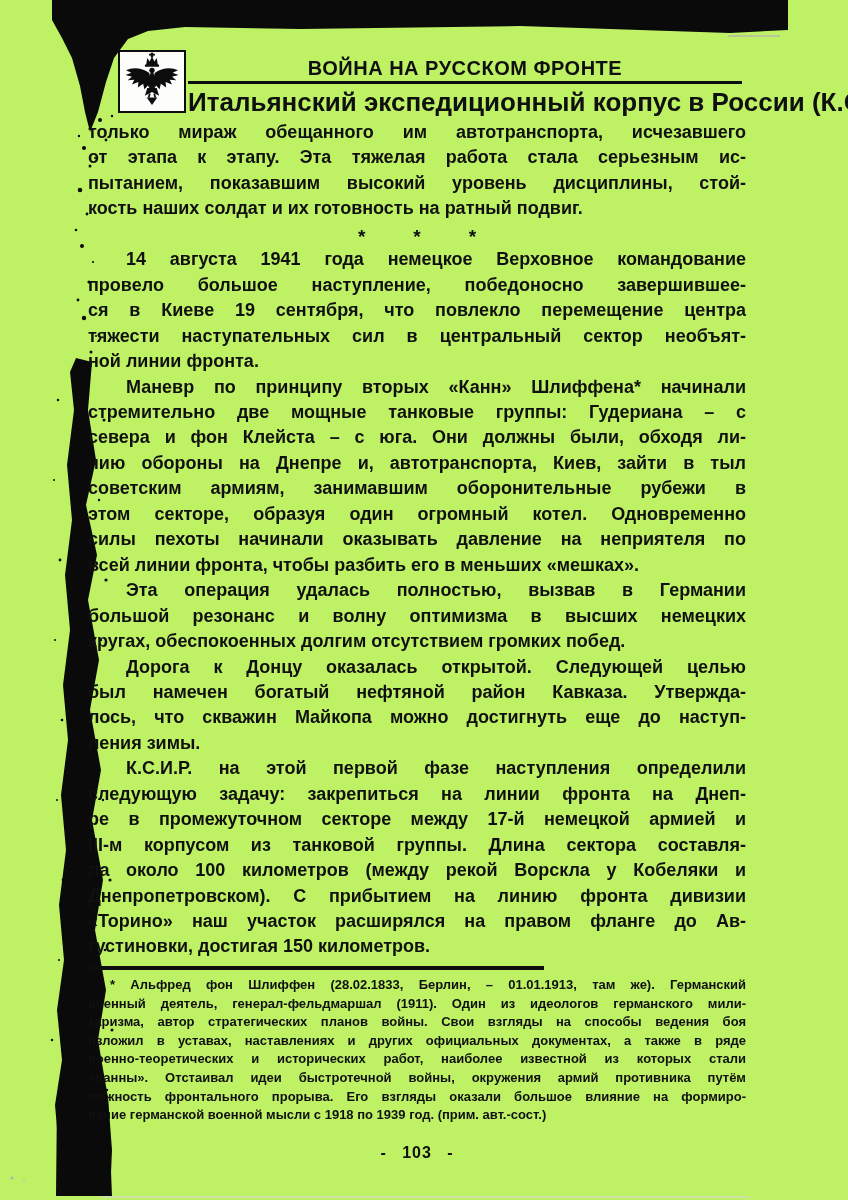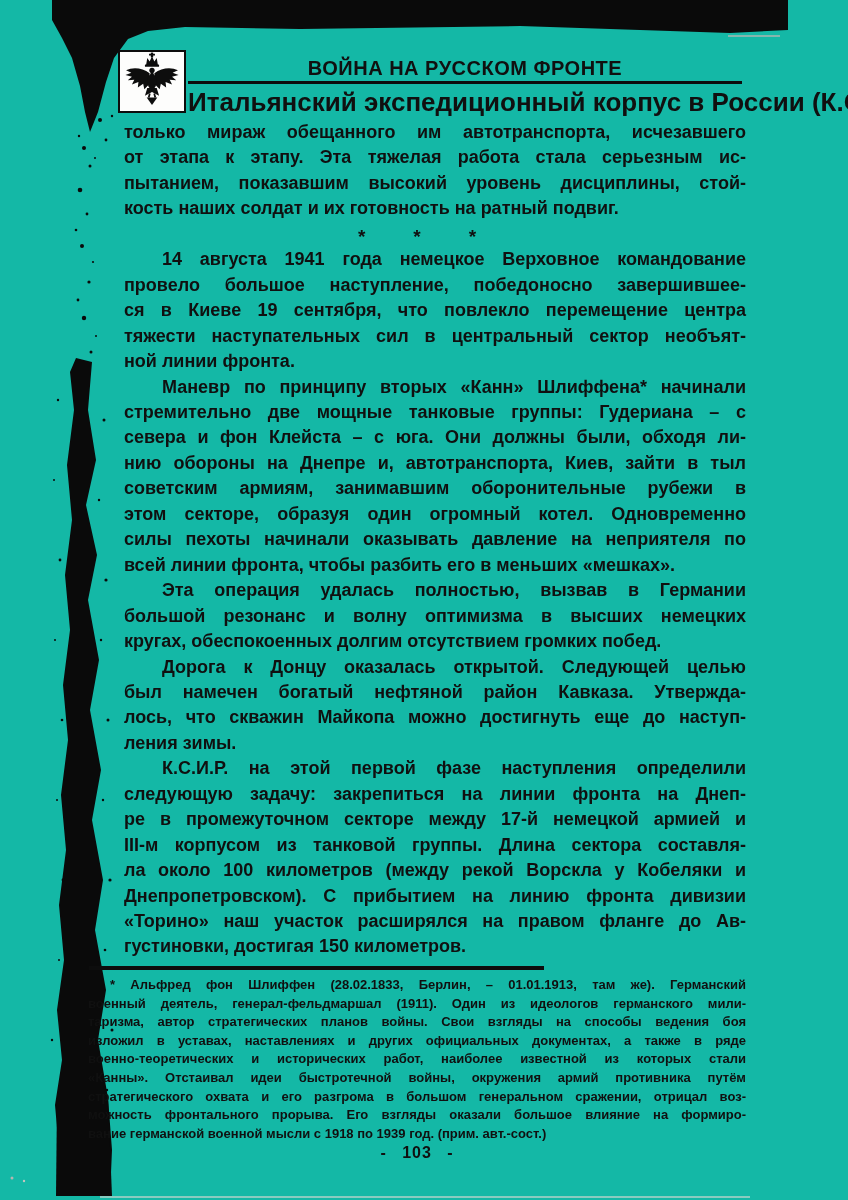--- a/index.html
+++ b/index.html
@@ -1,19 +1,19 @@
 <!DOCTYPE html>
 <html><head>
 <meta charset="utf-8">
 <style>
   html,body{margin:0;padding:0;background:#e8e8e6;}
   .page{
     position:relative;
     width:848px;height:1200px;
-    background:#14b8a6;
+    background:#bef264;
     overflow:hidden;
     font-family:"Liberation Sans","DejaVu Sans",sans-serif;
     color:#101010;
   }
   .artifacts{position:absolute;left:0;top:0;width:848px;height:1200px;pointer-events:none;}
 
   
   .emblem{
     position:absolute;left:118px;top:50px;width:68px;height:63px;
     border:2.5px solid #0d0d0d;background:#fdfdfc;box-sizing:border-box;
@@ -29,21 +29,21 @@
   .subtitle{
     position:absolute;left:188px;top:87px;width:554px;height:24px;
     text-align:center;font-size:26px;font-weight:600;white-space:nowrap;
   }
 
   
   .body-text{
     position:absolute;left:88px;top:120px;width:658px;
     font-size:18px;font-weight:600;line-height:25.45px;
   }
-  .line{text-align:justify;text-align-last:justify;margin-left:36px;}
+  .line{text-align:justify;text-align-last:justify;}
   .line.last{text-align-last:left;}
   .line.indent{text-indent:38px;}
   .sep-row{
     display:flex;justify-content:center;gap:48px;
     height:25.45px;align-items:center;font-size:19px;font-weight:700;
   }
   .sep-row span{transform:translateY(2px);}
 
   
   .fn-rule{
@@ -186,20 +186,19 @@
     </div>
 
   <div class="fn-rule"></div>
   <div class="footnote" id="footnote">
       <div class="fn-line first">* Альфред фон Шлиффен (28.02.1833, Берлин, – 01.01.1913, там же). Германский</div>
       <div class="fn-line">военный деятель, генерал-фельдмаршал (1911). Один из идеологов германского мили-</div>
       <div class="fn-line">таризма, автор стратегических планов войны. Свои взгляды на способы ведения боя</div>
       <div class="fn-line">изложил в уставах, наставлениях и других официальных документах, а также в ряде</div>
       <div class="fn-line">военно-теоретических и исторических работ, наиболее известной из которых стали</div>
       <div class="fn-line">«Канны». Отстаивал идеи быстротечной войны, окружения армий противника путём</div>
-      <div class="fn-line">стратегического охвата и его разгрома в большом генеральном сражении, отрицал воз-</div>
       <div class="fn-line">можность фронтального прорыва. Его взгляды оказали большое влияние на формиро-</div>
       <div class="fn-line last"><span>вание германской военной мысли с 1918 по 1939 год. </span><span class="fn-italic">(прим. авт.-сост.)</span></div>
     </div>
 
   <div class="page-number">- 103 -</div>
 
 </div>
 
 </body></html>

